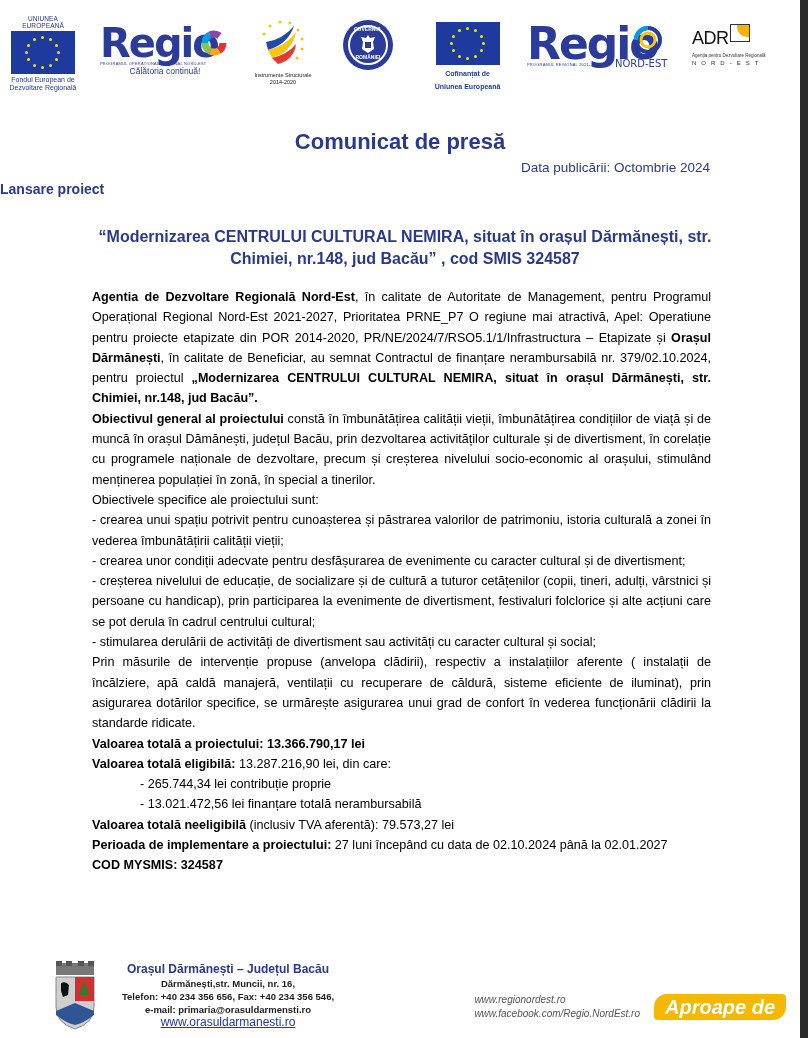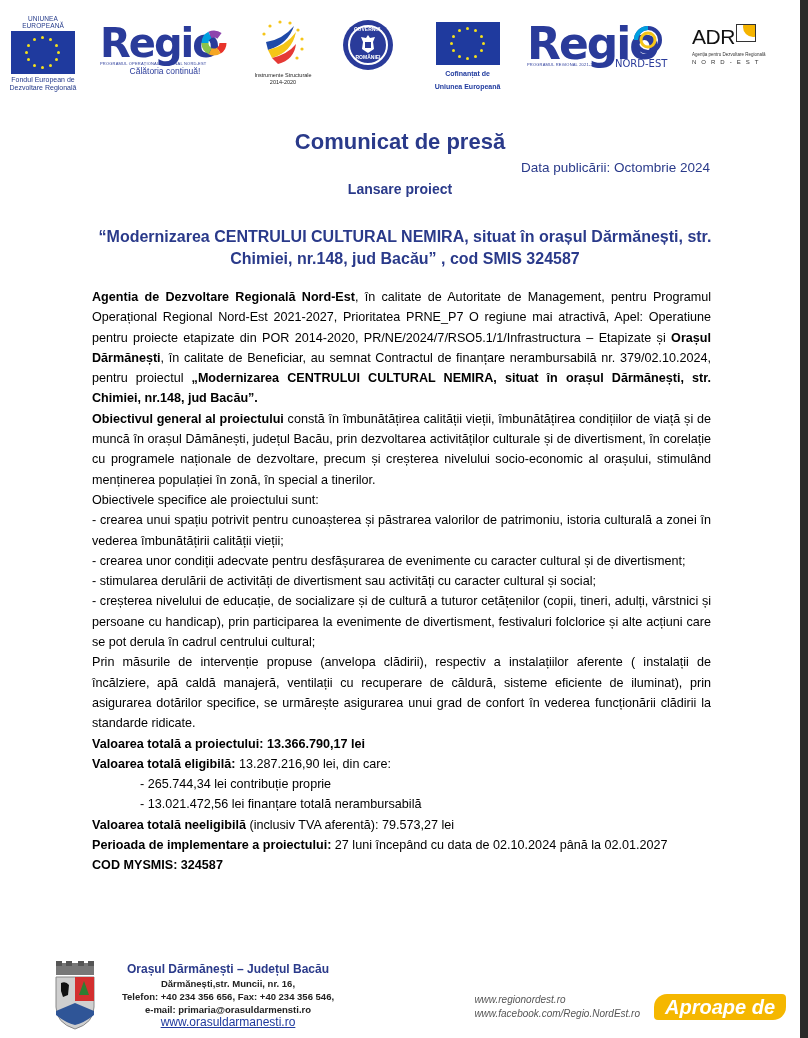--- a/index.html
+++ b/index.html
@@ -21,30 +21,30 @@
   .instr { left:248px; top:18px; width:70px; text-align:center; }
   .instr .cap { font-size:5.5px; color:#222; line-height:7px; }
   .gov { left:343px; top:20px; width:50px; height:50px; border-radius:50%; background:#2a3b9a; }
   .gov-inner { position:absolute; left:5px; top:5px; width:36px; height:36px; border-radius:50%; border:2px solid #fff; }
   .gov-txt { position:absolute; width:100%; text-align:center; color:#fff; font-size:5px; font-weight:bold; }
   .eu2 { left:430px; top:20px; width:75px; text-align:center; }
   .eu2 .foot { font-size:7px; font-weight:bold; color:#1f3a9e; line-height:9px; margin-top:4px; }
   .regio2 { left:527px; top:22px; width:150px; }
   .nordest-lbl { font-size:10px; color:#2a3b9a; position:absolute; left:88px; top:36px; font-family:"DejaVu Sans", sans-serif; }
   .adr { left:692px; top:24px; width:100px; }
-  .adr-word { font-size:21px; color:#111; letter-spacing:-0.5px; line-height:26px;margin-top:12px; }
+  .adr-word { font-size:18px; color:#111; letter-spacing:-0.5px; line-height:26px;margin-top:12px; }
   .adr-box { display:inline-block; width:18px; height:16px; border:1.5px solid #333; vertical-align:2px; position:relative; overflow:hidden; margin-left:1px; }
   .adr-sun { position:absolute; right:-8px; top:-8px; width:20px; height:20px; border-radius:50%; background:#f5b400; }
   .adr-sub { font-size:4.5px; color:#333; margin-top:2px; }
   .adr-ne { font-size:6px; color:#333; letter-spacing:5px; margin-top:2px; }
 
   
   .title { position:absolute; left:0; width:800px; top:129px; text-align:center; font-size:22px; font-weight:bold; color:#2a3a8a; }
   .pubdate { position:absolute; right:98px; top:160px; font-size:13.5px; color:#2a3a8a; }
-  .launch { position:absolute; left:0; width:800px; top:181px; text-align:center; font-size:14px; font-weight:bold; color:#2a3a8a; }
+  .launch { position:absolute; left:0; width:800px; top:181px; font-size:14px; font-weight:bold; color:#2a3a8a; }
   .projtitle { position:absolute; left:90px; width:630px; top:226px; text-align:center; font-size:16px; font-weight:bold; color:#2a3a8a; line-height:22px; }
   .body { position:absolute; left:92px; width:619px; top:287px; font-size:12.6px; line-height:20.3px; text-align:justify; }
   .body p { margin:0; }
   .body .indent { padding-left:48px; text-align:left; }
   b { font-weight:bold; }
 
   
   .crest { position:absolute; left:52px; top:961px; width:46px; height:70px; }
   .footer-org { position:absolute; left:108px; width:240px; top:961px; text-align:center; }
   .footer-org .name { font-size:12px; font-weight:bold; color:#2a3a8a; line-height:16px; }
@@ -168,22 +168,22 @@
 <div class="pubdate">Data publicării: Octombrie 2024</div>
 <div class="launch">Lansare proiect</div>
 <div class="projtitle">“Modernizarea CENTRULUI CULTURAL NEMIRA, situat în orașul Dărmănești, str. Chimiei, nr.148, jud Bacău” , cod SMIS 324587</div>
 
 <div class="body">
   <p><b>Agentia de Dezvoltare Regională Nord-Est</b><span>, în calitate de Autoritate de Management, pentru Programul Operațional Regional Nord-Est 2021-2027, Prioritatea PRNE_P7 O regiune mai atractivă, Apel: Operatiune pentru proiecte etapizate din POR 2014-2020, PR/NE/2024/7/RSO5.1/1/Infrastructura – Etapizate și </span><b>Orașul Dărmănești</b><span>, în calitate de Beneficiar, au semnat Contractul de finanțare nerambursabilă nr. 379/02.10.2024, pentru proiectul </span><b>„Modernizarea CENTRULUI CULTURAL NEMIRA, situat în orașul Dărmănești, str. Chimiei, nr.148, jud Bacău”.</b></p>
   <p><b>Obiectivul general al proiectului</b><span> constă în îmbunătățirea calității vieții, îmbunătățirea condițiilor de viață și de muncă în orașul Dămănești, județul Bacău, prin dezvoltarea activităților culturale și de divertisment, în corelație cu programele naționale de dezvoltare, precum și creșterea nivelului socio-economic al orașului, stimulând menținerea populației în zonă, în special a tinerilor.</span></p>
   <p>Obiectivele specifice ale proiectului sunt:</p>
   <p>- crearea unui spațiu potrivit pentru cunoașterea și păstrarea valorilor de patrimoniu, istoria culturală a zonei în vederea îmbunătățirii calității vieții;</p>
   <p>- crearea unor condiții adecvate pentru desfășurarea de evenimente cu caracter cultural și de divertisment;</p>
+  <p>- creșterea nivelului de educație, de socializare și de cultură a tuturor cetățenilor (copii, tineri, adulți, vârstnici și persoane cu handicap), prin participarea la evenimente de divertisment, festivaluri folclorice și alte acțiuni care se pot derula în cadrul centrului cultural;</p>
   <p>- stimularea derulării de activități de divertisment sau activități cu caracter cultural și social;</p>
-  <p>- creșterea nivelului de educație, de socializare și de cultură a tuturor cetățenilor (copii, tineri, adulți, vârstnici și persoane cu handicap), prin participarea la evenimente de divertisment, festivaluri folclorice și alte acțiuni care se pot derula în cadrul centrului cultural;</p>
   <p>Prin măsurile de intervenție propuse (anvelopa clădirii), respectiv a instalațiilor aferente ( instalații de încălziere, apă caldă manajeră, ventilații cu recuperare de căldură, sisteme eficiente de iluminat), prin asigurarea dotărilor specifice, se urmărește asigurarea unui grad de confort în vederea funcționării clădirii la standarde ridicate.</p>
   <p><b>Valoarea totală a proiectului: </b><b>13.366.790,17 lei</b></p>
   <p><b>Valoarea totală eligibilă: </b><span>13.287.216,90 lei, din care:</span></p>
   <p class="indent">- 265.744,34 lei contribuție proprie</p>
   <p class="indent">- 13.021.472,56 lei finanțare totală nerambursabilă</p>
   <p><b>Valoarea totală neeligibilă</b><span> (inclusiv TVA aferentă): 79.573,27 lei</span></p>
   <p><b>Perioada de implementare a proiectului:</b><span> 27 luni începând cu data de 02.10.2024 până la 02.01.2027</span></p>
   <p><b>COD MYSMIS: 324587</b></p>
 </div>
 

